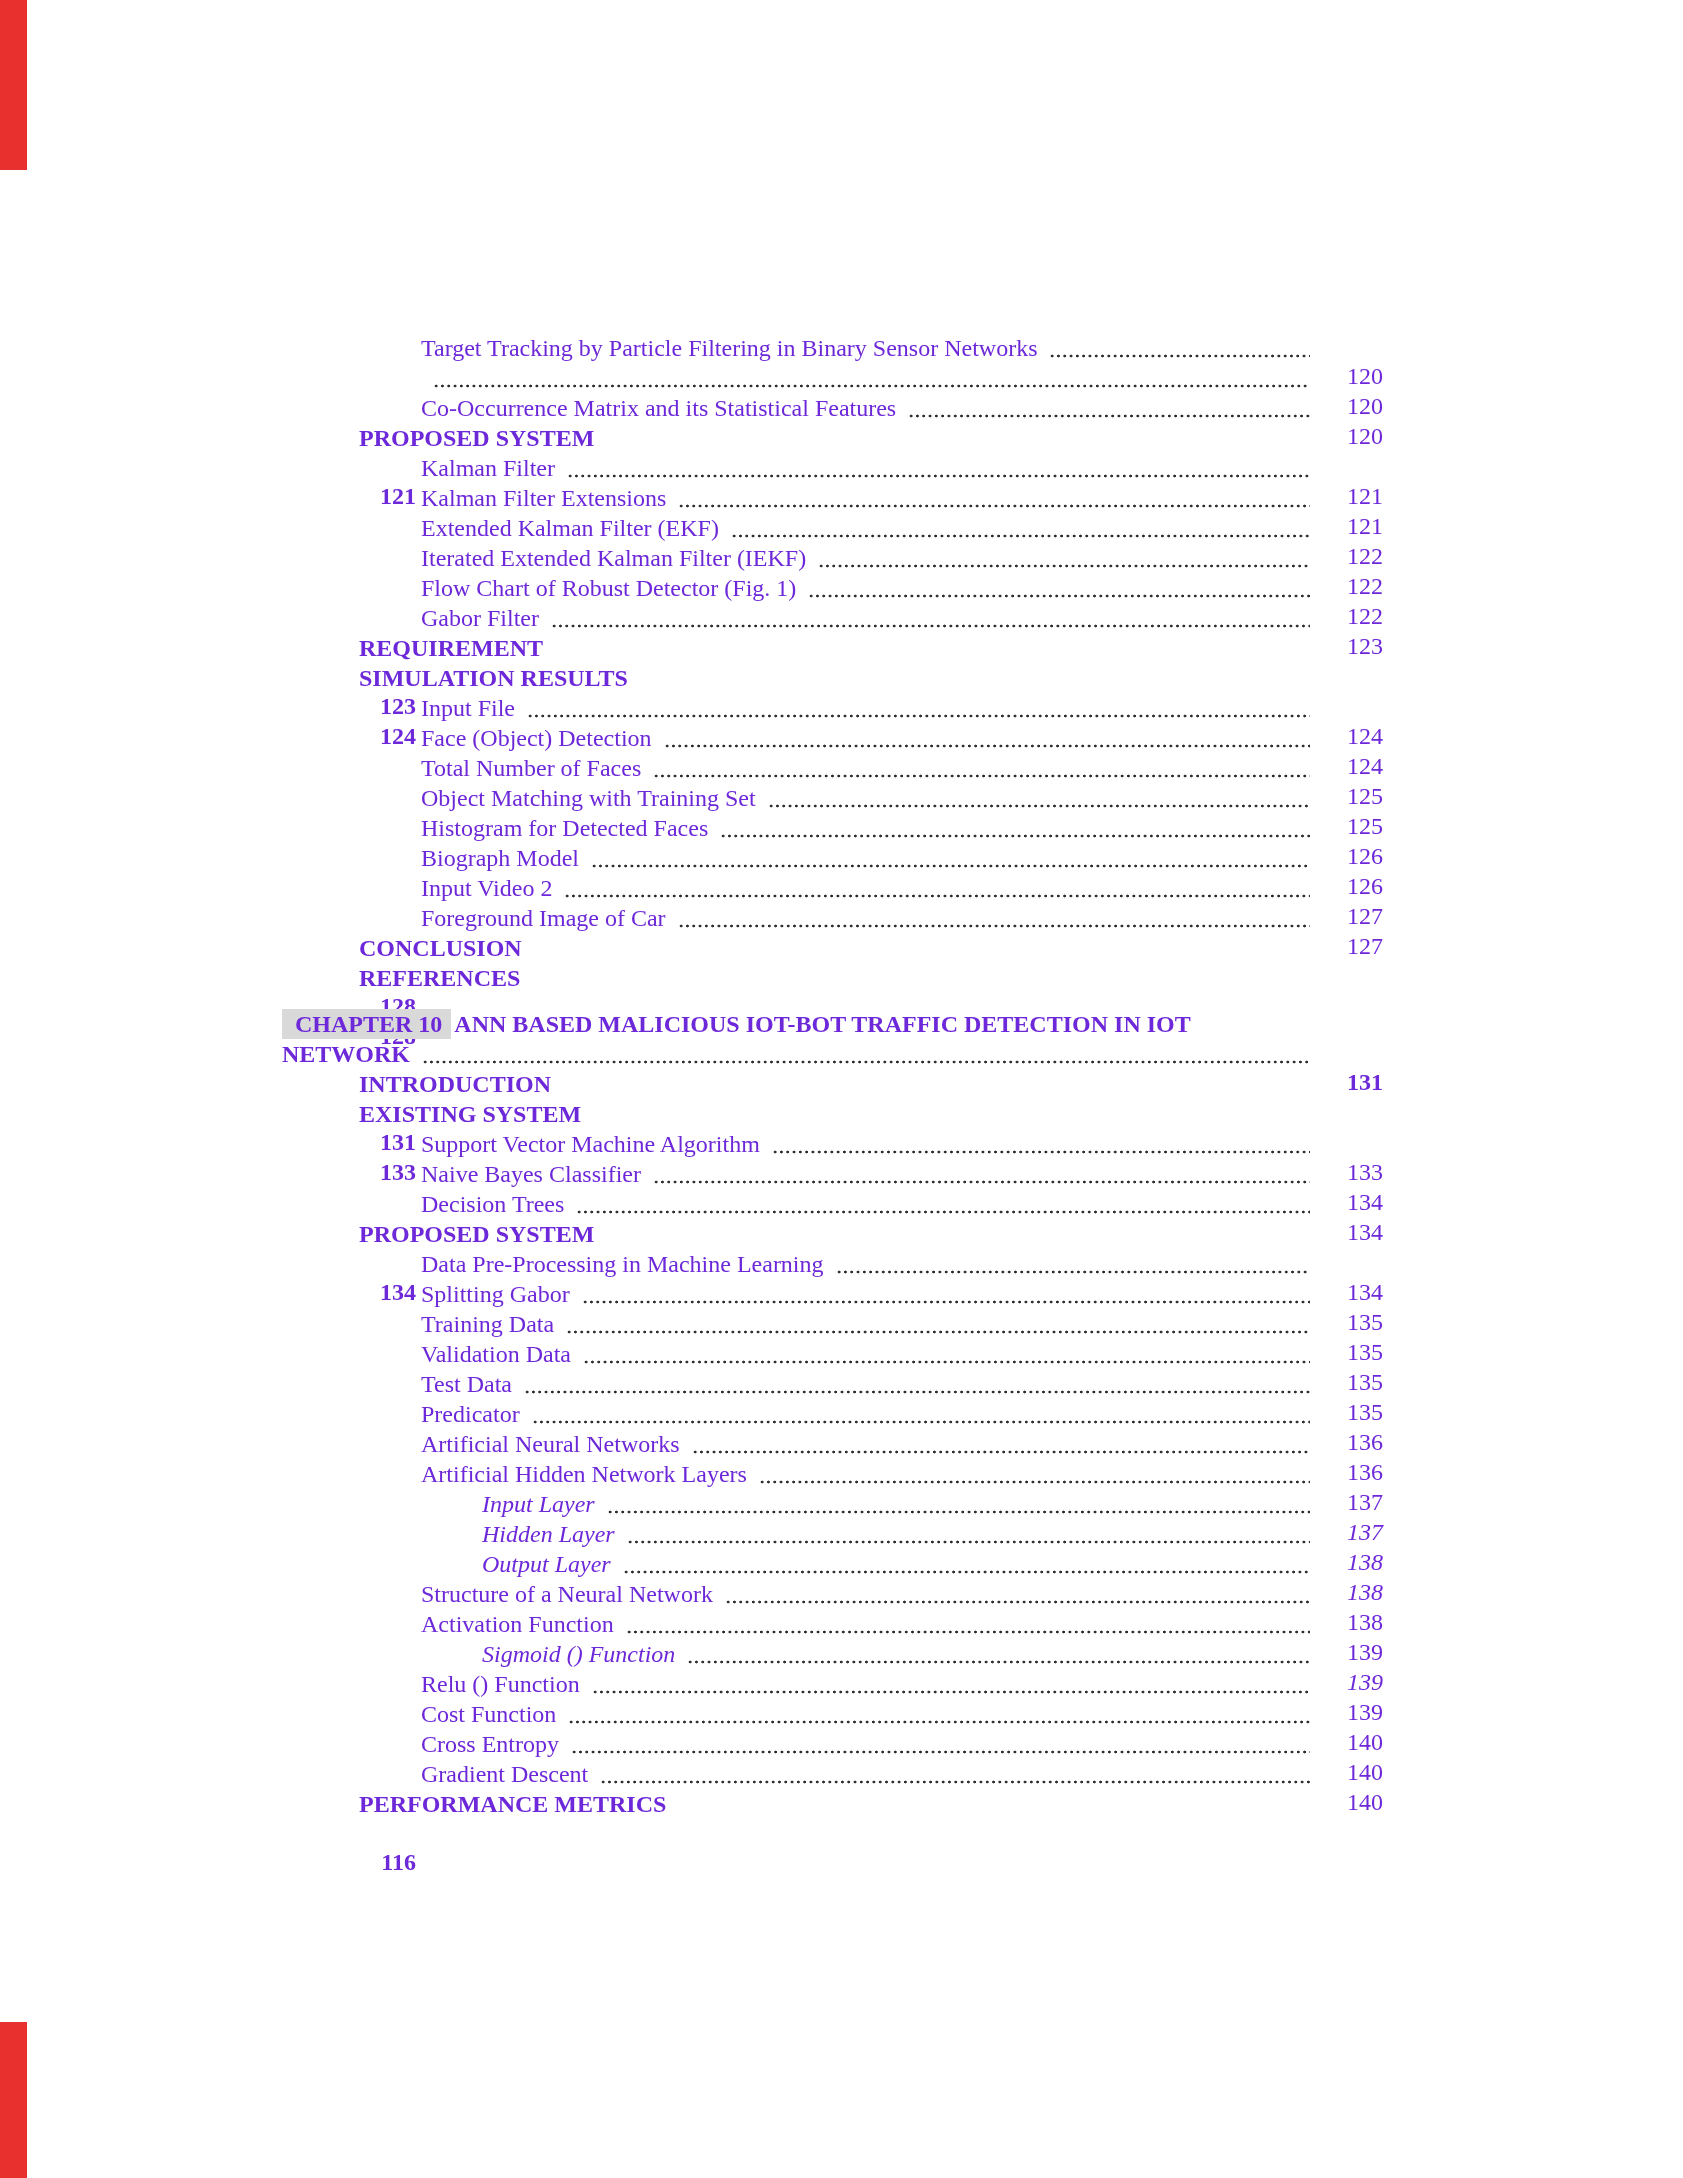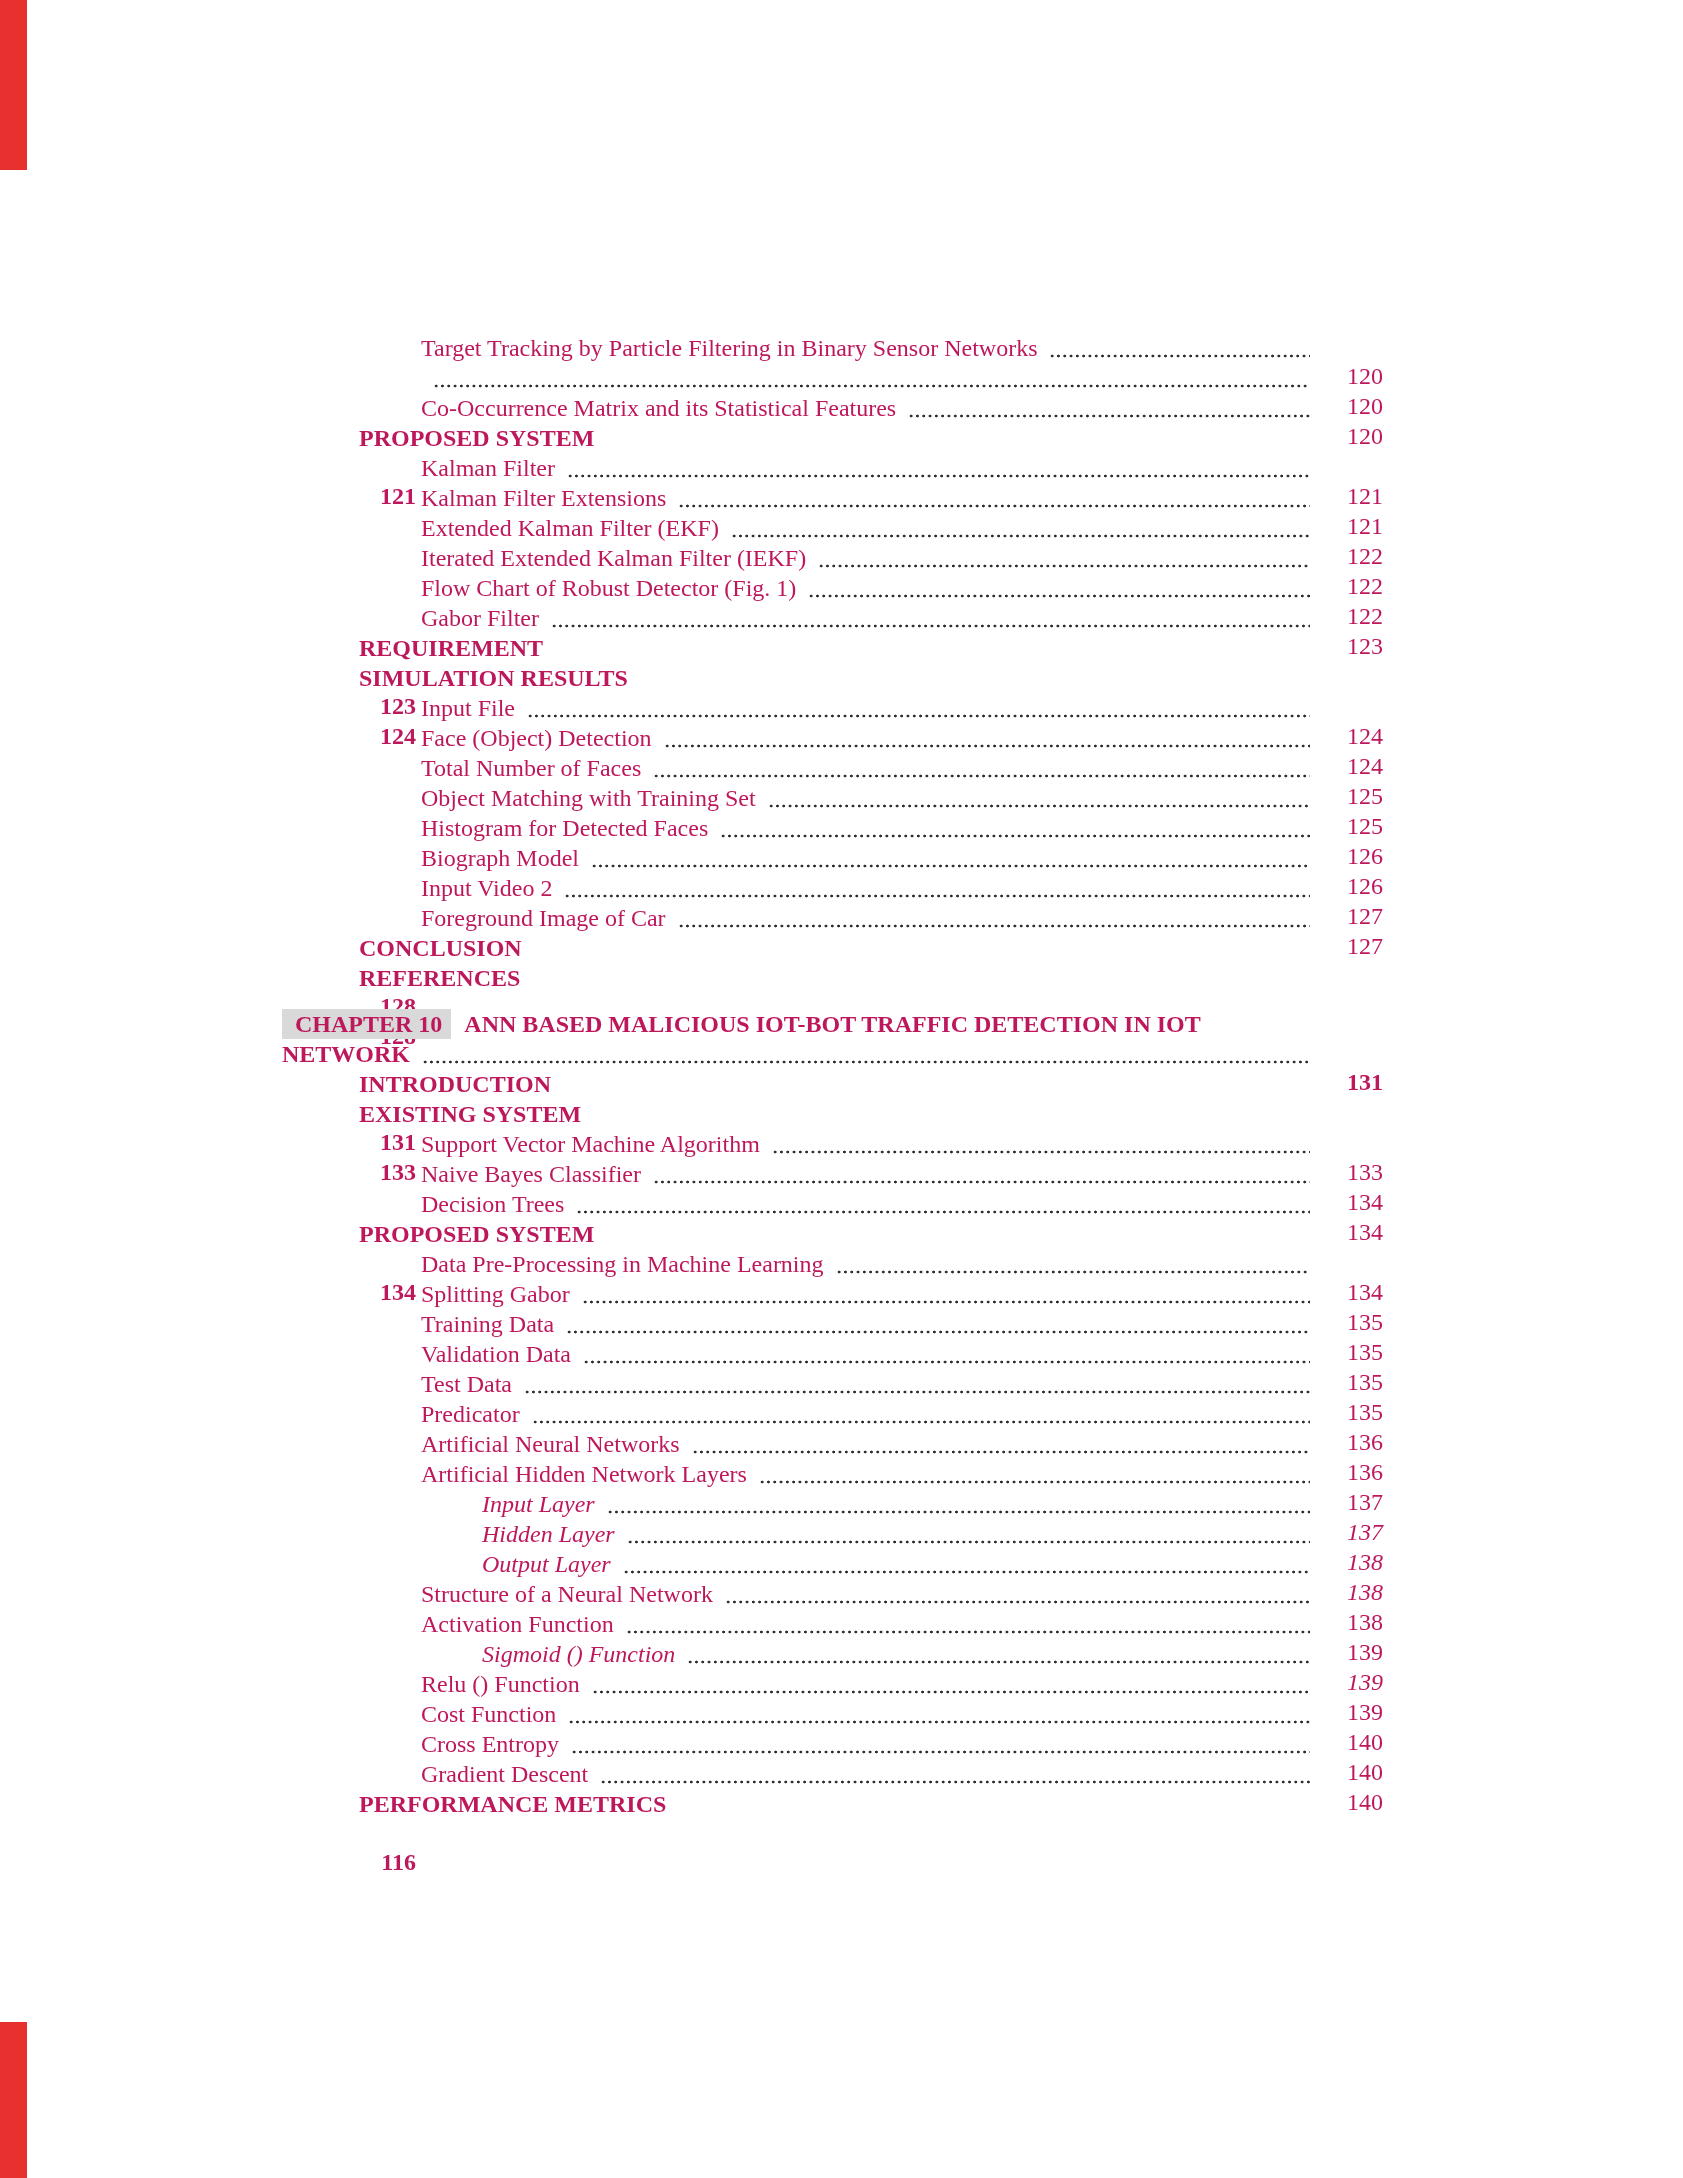--- a/index.html
+++ b/index.html
@@ -30,21 +30,21 @@
   .lvl0{padding-left:0;}
   .lvl1{padding-left:77px;flex-direction:column;}
   .lvl2{padding-left:139px;}
   .lvl3{padding-left:200px;}
   .bold{font-weight:bold;}
   .italic{font-style:italic;}
   .authors{font-style:italic;}
   .chapter{margin-top:16px;font-weight:bold;}
   .hl{
     padding:0 9px 0 13px;
-    margin-right:13px;
+    margin-right:3px;
   }
   .lbl{flex:0 0 auto;}
   .leader{
     flex:1 1 auto;
     height:30px;
     margin-left:12px;
     margin-right:16px;
     background-image:radial-gradient(circle at 3.2px 23px, #2e2e2e 1.2px, transparent 1.7px);
     background-size:6.3px 30px;
     background-repeat:repeat-x;
@@ -52,21 +52,21 @@
   .pg{
     flex:0 0 auto;
     width:57px;
     text-align:right;
     margin-top:28px;
   }
 </style>
 </head>
 <body>
 
-<div class="page" style="color: #be185d;">
+<div class="page" style="color: #6d28d9;">
   <div class="edge-tab top" style="background: rgb(232, 49, 46);"></div>
   <div class="edge-tab bottom" style="background: rgb(232, 49, 46);"></div>
   <div class="toc" id="toc">
       <div class="row lvl2">
         <span class="lbl">Target Tracking by Particle Filtering in Binary Sensor Networks</span>
         <span class="leader"></span>
         <span class="pg">120</span>
       </div>
       <div class="row lvl2">
         <span class="leader"></span>

